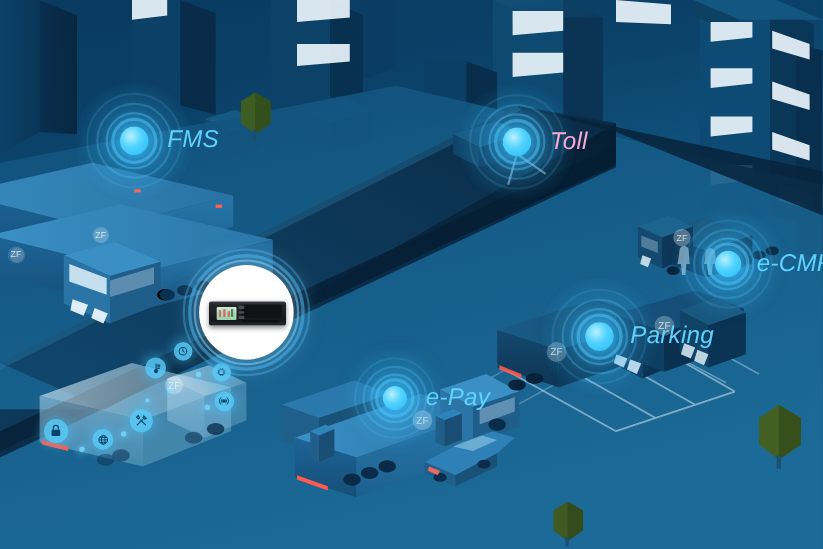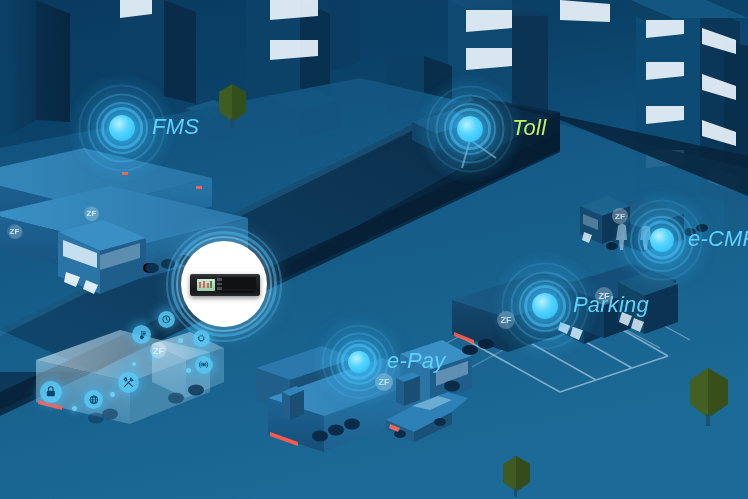--- a/index.html
+++ b/index.html
@@ -47,21 +47,21 @@
   #devSlot{position:absolute;left:30px;top:16.5px;width:34px;height:2px;border-radius:1px;background:#0d0f11;}
   #devPanel{position:absolute;left:30px;top:3px;width:36px;height:12px;background:#101214;border-radius:1px;}
 
   
   .badge{position:absolute;border-radius:50%;background:rgba(86,200,245,.88);
      box-shadow:0 0 10px 3px rgba(70,190,245,.45);display:flex;align-items:center;justify-content:center;}
   .badge svg{width:62%;height:62%}
   .tinydot{position:absolute;border-radius:50%;background:rgba(120,215,255,.85);box-shadow:0 0 6px 2px rgba(90,200,250,.5);}
   .zf{position:absolute;border-radius:50%;background:rgba(255,255,255,.13);
       display:flex;align-items:center;justify-content:center;color:rgba(220,245,255,.85);
-      font-weight:bold;font-family:"Liberation Sans",sans-serif;}
+      font-weight:normal;font-family:"Liberation Sans",sans-serif;}
 </style>
 </head>
 <body>
 
 <div id="stage">
 
   <div class="layer z1">
     <svg width="748" height="499" viewBox="0 0 748 499">
       <defs>
         <linearGradient id="bFaceL" x1="0" y1="0" x2="1" y2="0">
@@ -512,21 +512,21 @@
         <div class="dot" style="width: 26px; height: 26px;"></div>
         <div class="mlabel" style="left: 30px; top: -14px; font-size: 22px; color: rgb(95, 210, 251);">FMS</div>
       </div>
       <div class="marker" style="left: 470px; top: 129px; width: 0px; height: 0px; pointer-events: auto;">
         <div class="glow" style="width: 109.2px; height: 109.2px;"></div>
         <div class="ring" style="width: 83.2px; height: 83.2px; border-color: rgba(93, 208, 255, 0.14);"></div>
         <div class="ring" style="width: 65px; height: 65px; border-color: rgba(93, 208, 255, 0.26);"></div>
         <div class="ring" style="width: 48.1px; height: 48.1px; border-color: rgba(93, 208, 255, 0.38);"></div>
         <div class="ring" style="width: 35.88px; height: 35.88px; border-color: rgba(93, 208, 255, 0.5); border-width: 3px;"></div>
         <div class="dot" style="width: 26px; height: 26px;"></div>
-        <div class="mlabel" style="left: 30px; top: -14px; font-size: 22px; color: #bef264; margin-left: 12px;">Toll</div>
+        <div class="mlabel" style="left: 30px; top: -14px; font-size: 22px; color: #f9a8d4;">Toll</div>
       </div>
       <div class="marker" style="left: 662px; top: 240px; width: 0px; height: 0px; pointer-events: auto;">
         <div class="glow" style="width: 100.8px; height: 100.8px;"></div>
         <div class="ring" style="width: 76.8px; height: 76.8px; border-color: rgba(93, 208, 255, 0.14);"></div>
         <div class="ring" style="width: 60px; height: 60px; border-color: rgba(93, 208, 255, 0.26);"></div>
         <div class="ring" style="width: 44.4px; height: 44.4px; border-color: rgba(93, 208, 255, 0.38);"></div>
         <div class="ring" style="width: 33.12px; height: 33.12px; border-color: rgba(93, 208, 255, 0.5); border-width: 3px;"></div>
         <div class="dot" style="width: 24px; height: 24px;"></div>
         <div class="mlabel" style="left: 26px; top: -14px; font-size: 22px; color: rgb(95, 210, 251);">e-CMR</div>
       </div>

